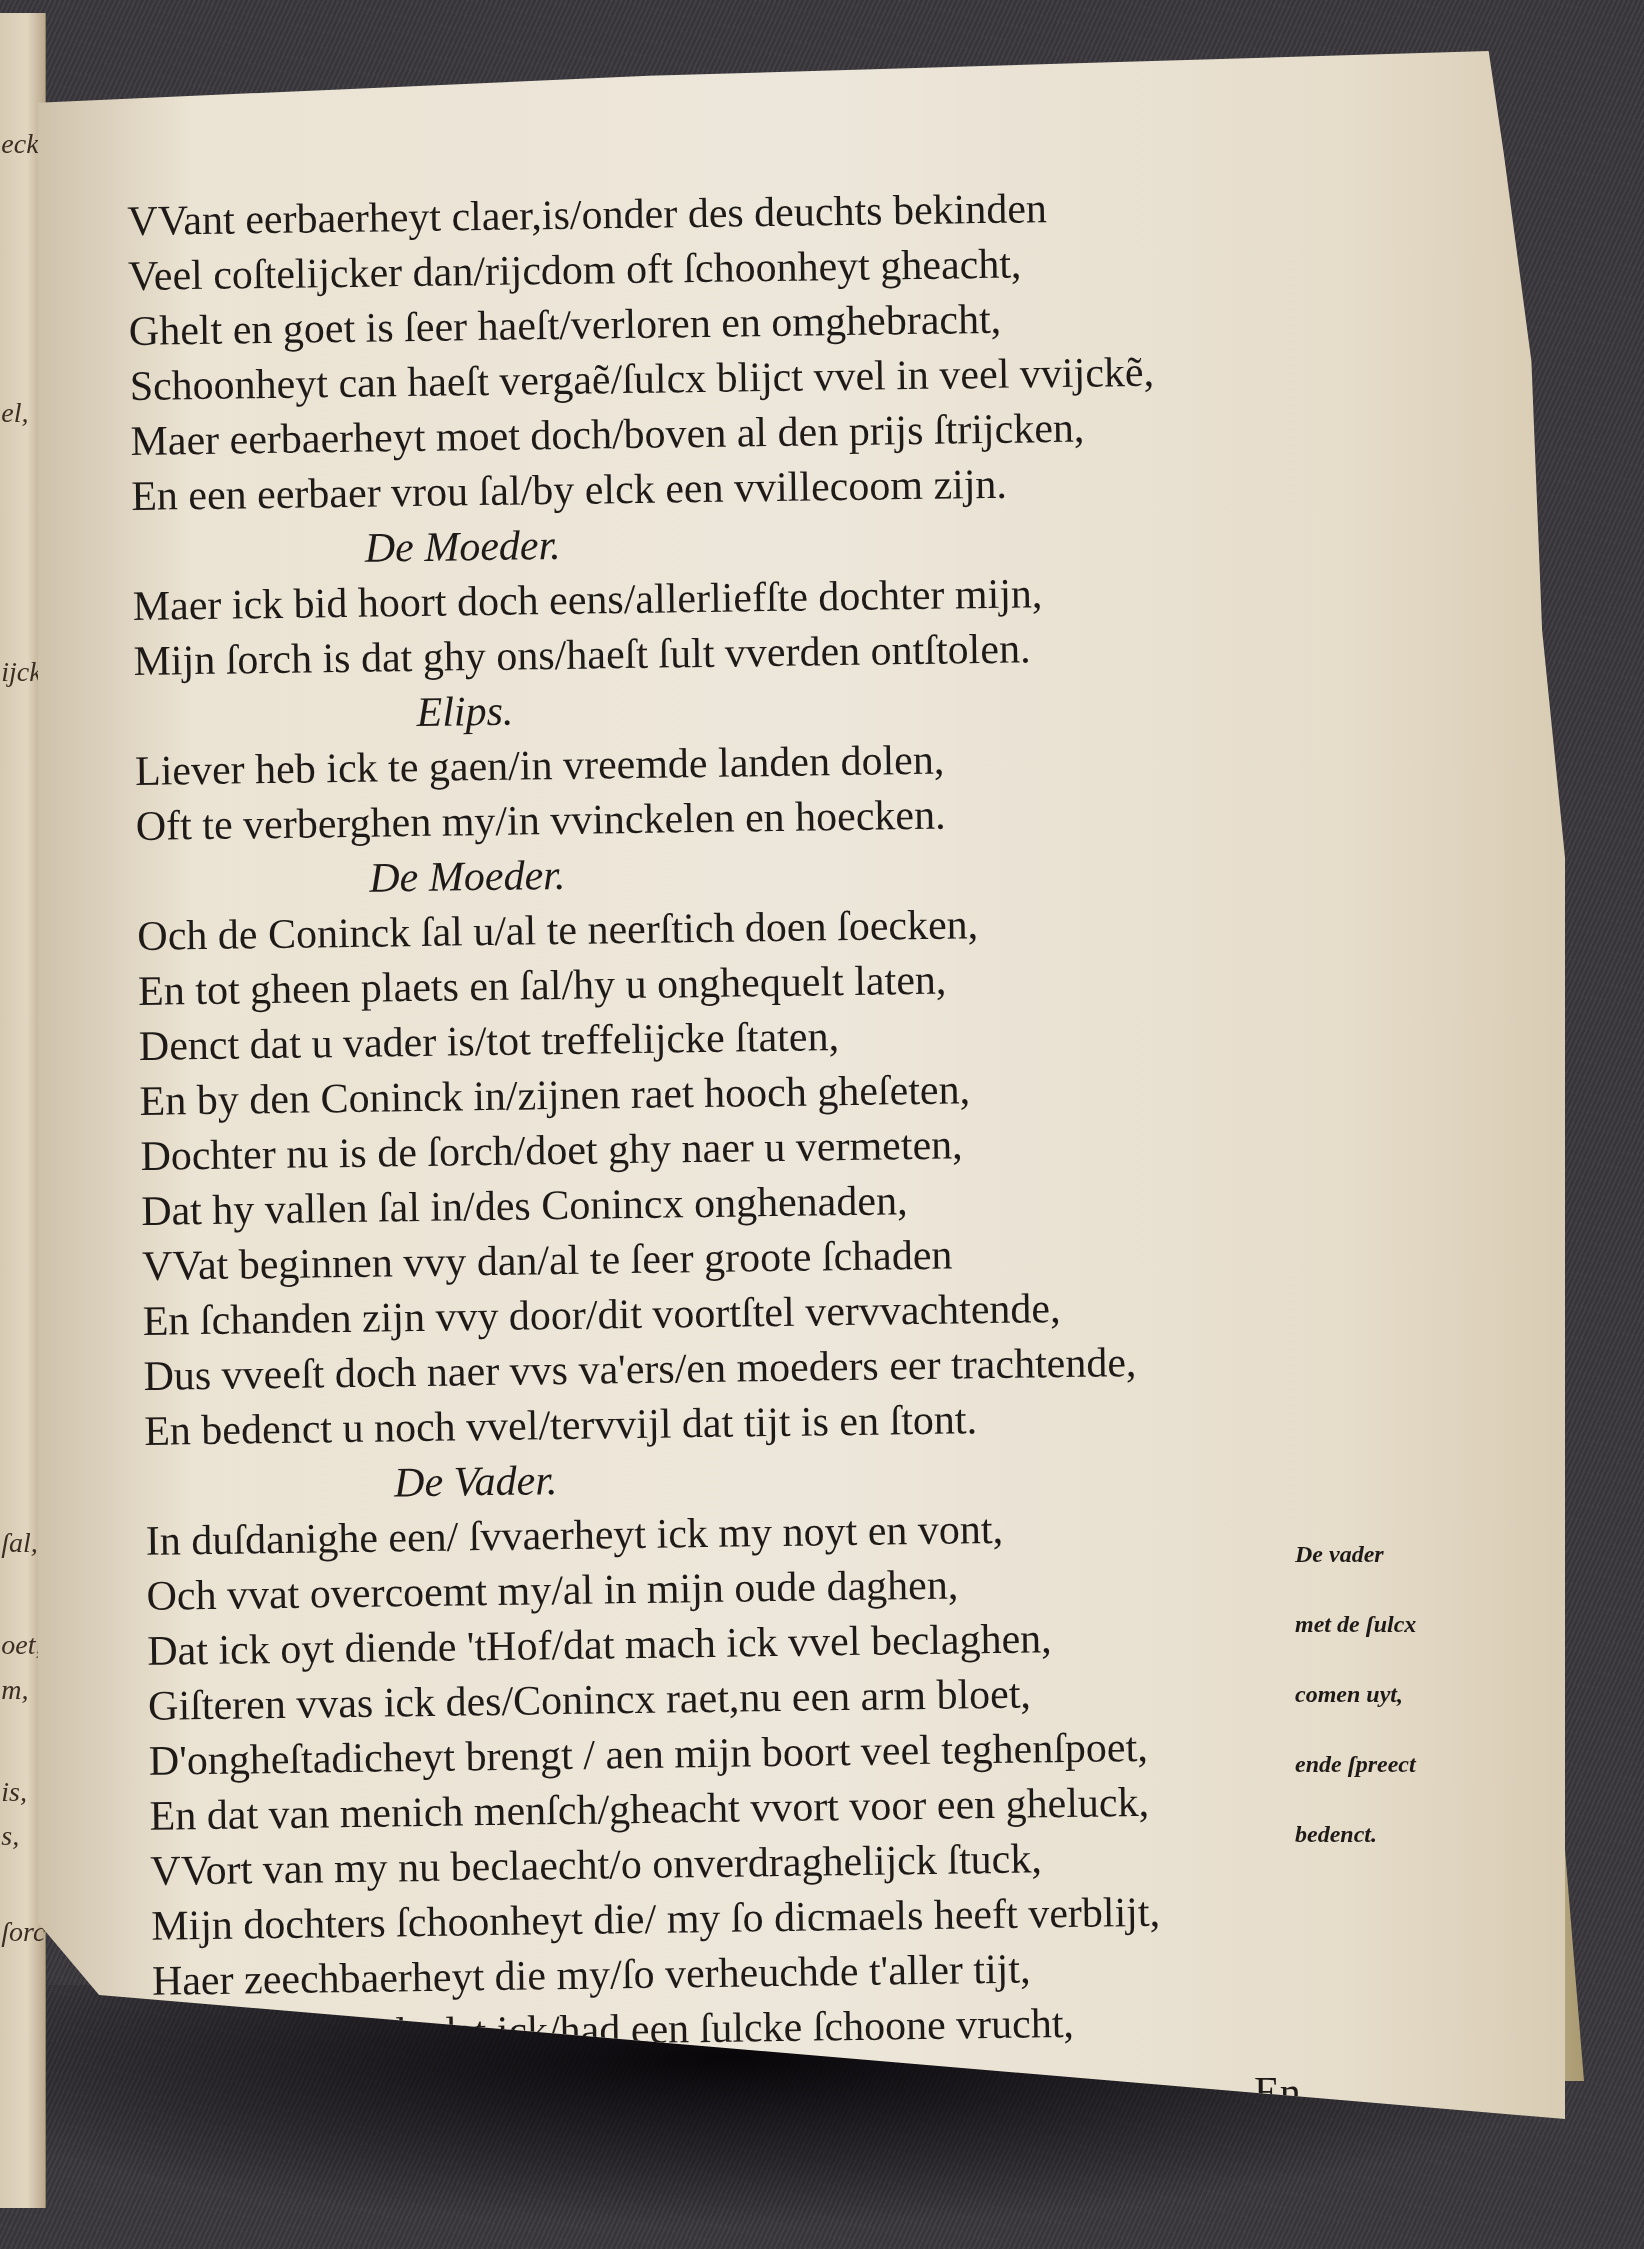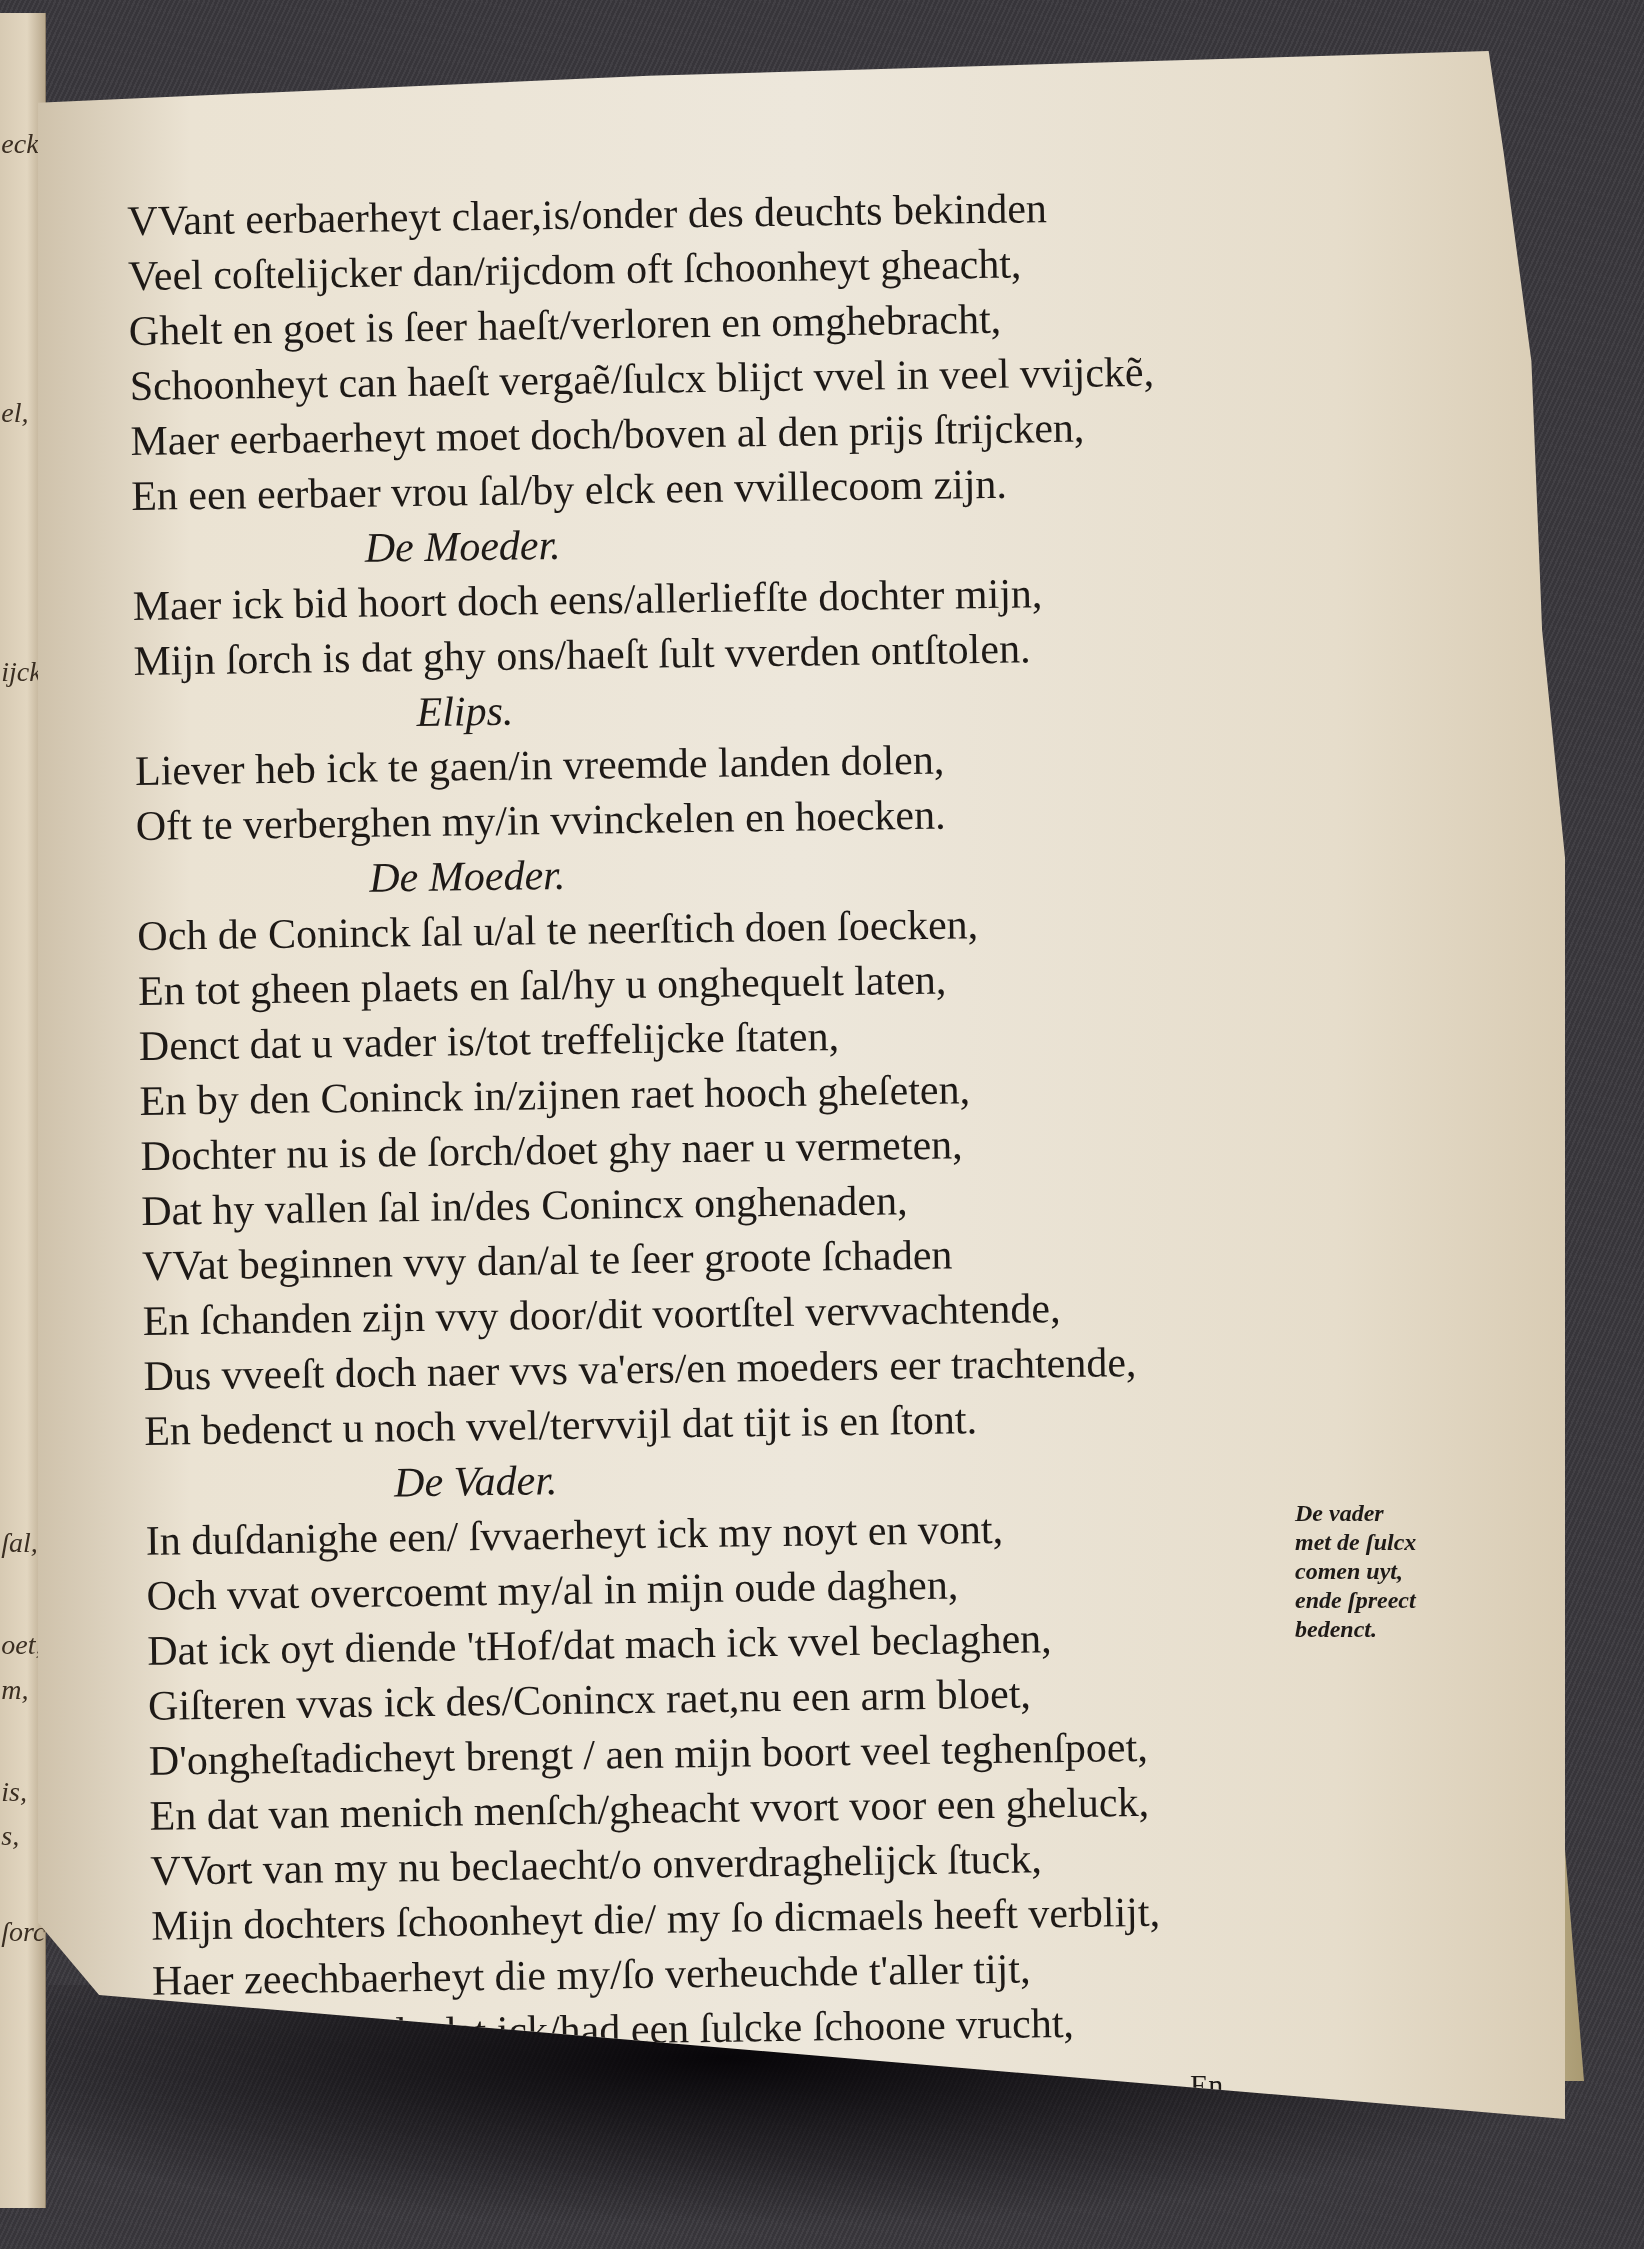--- a/index.html
+++ b/index.html
@@ -40,23 +40,23 @@
   .line { white-space:nowrap; display:block; height:55px; }
   .speaker {
     display:block; height:55px; font-style:italic; text-align:center;
     padding-left:25.5px; width:636px; box-sizing:border-box;
   }
   .margin-note {
     position:absolute; left:1257px; top:1448px; width:165px;
     font-size:24px; line-height:29px; font-style:italic; font-weight:bold;
     color:#1e1a17;
   }
-  .margin-note span { display:block; }
+  .margin-note span { display:block;margin-top:41px; }
   .catchword {
-    position:absolute; left:1152px; top:2017px; font-size:30px; color:#1e1a17;
+    position:absolute; left:1216px; top:2017px; font-size:42px; color:#1e1a17;
   }
 </style>
 </head>
 <body>
 
 <div class="shadow"></div>
 
 <div class="left-page">
   <span class="frag" style="top:115px">ecken,</span>
   <span class="frag" style="top:384px">el,</span>

